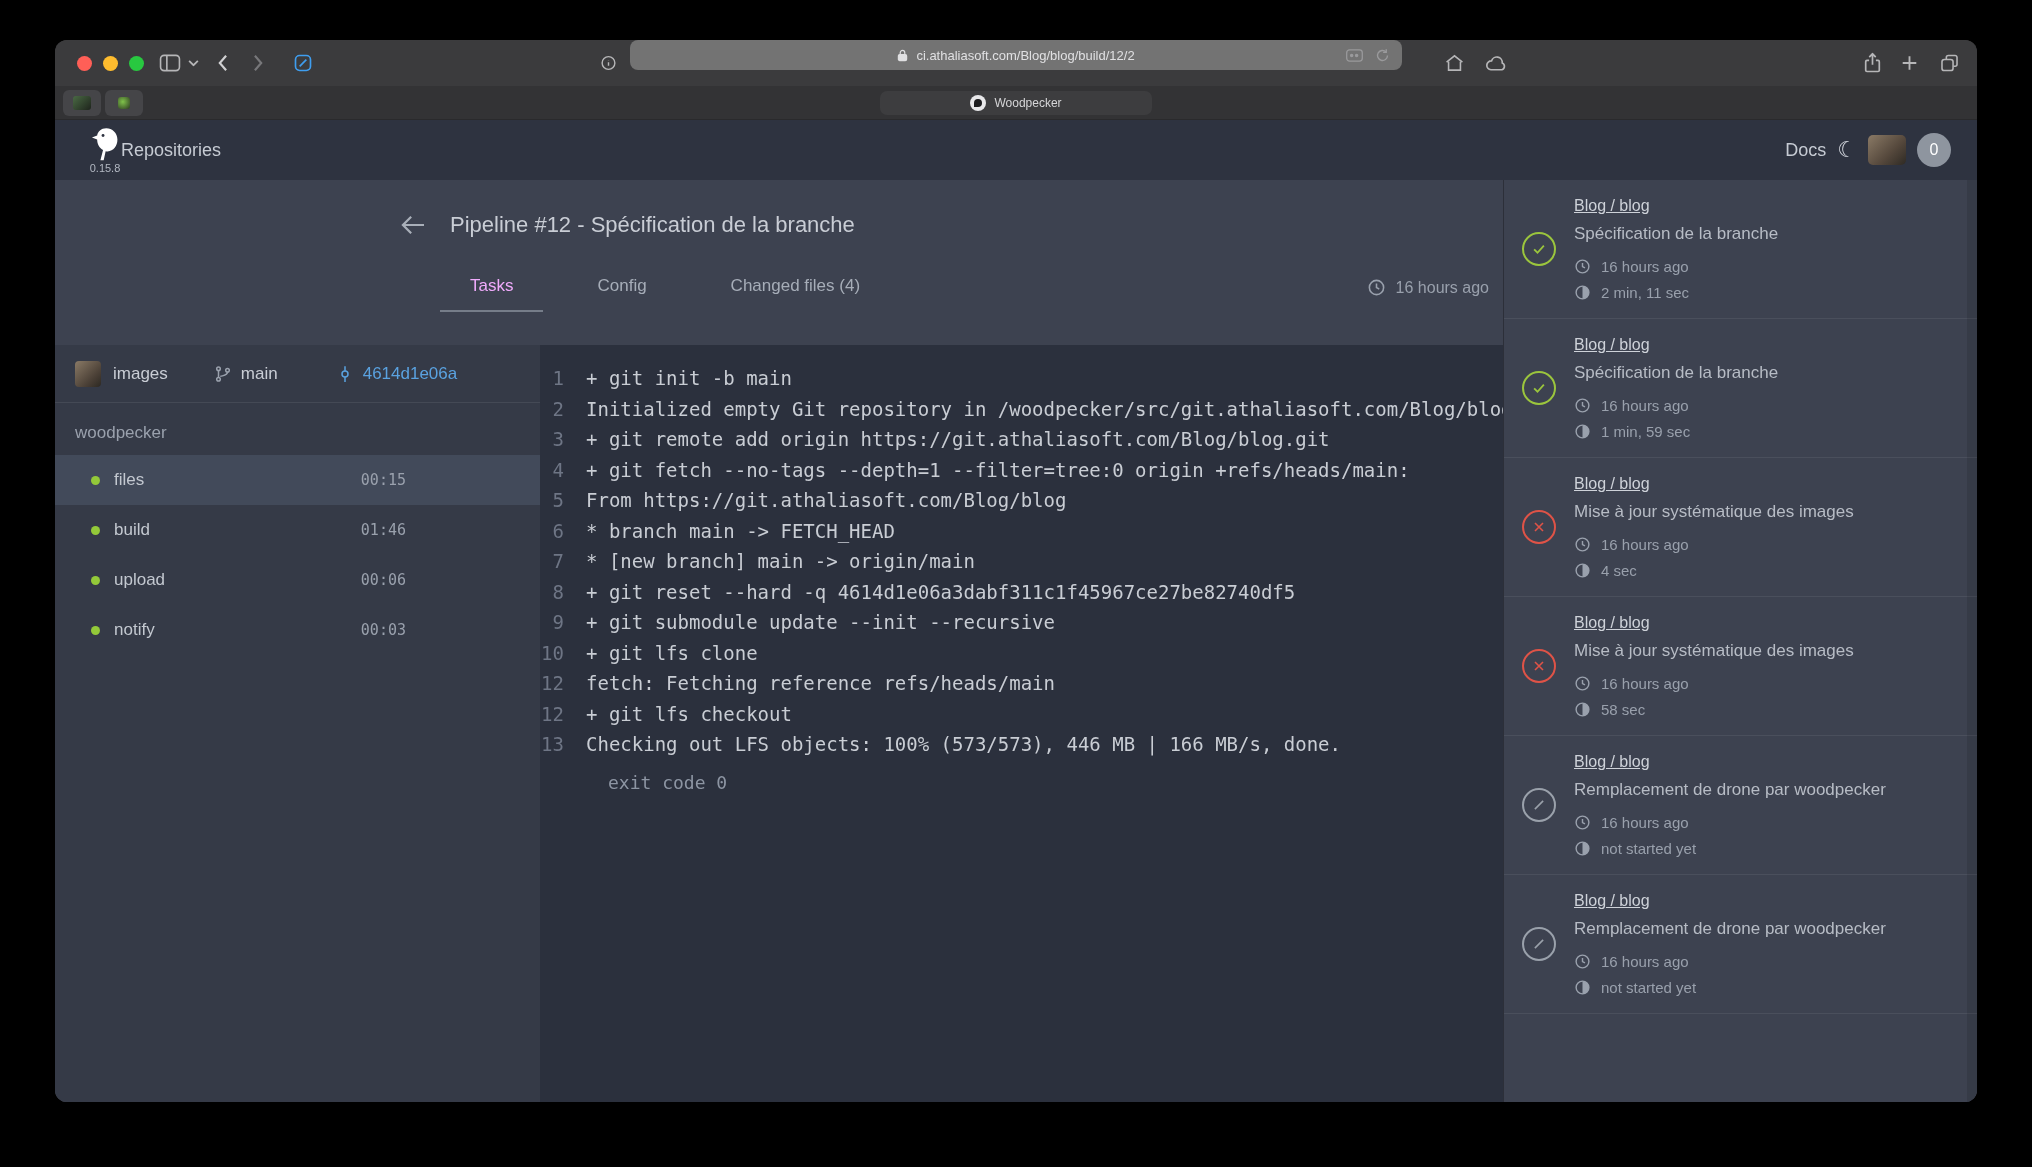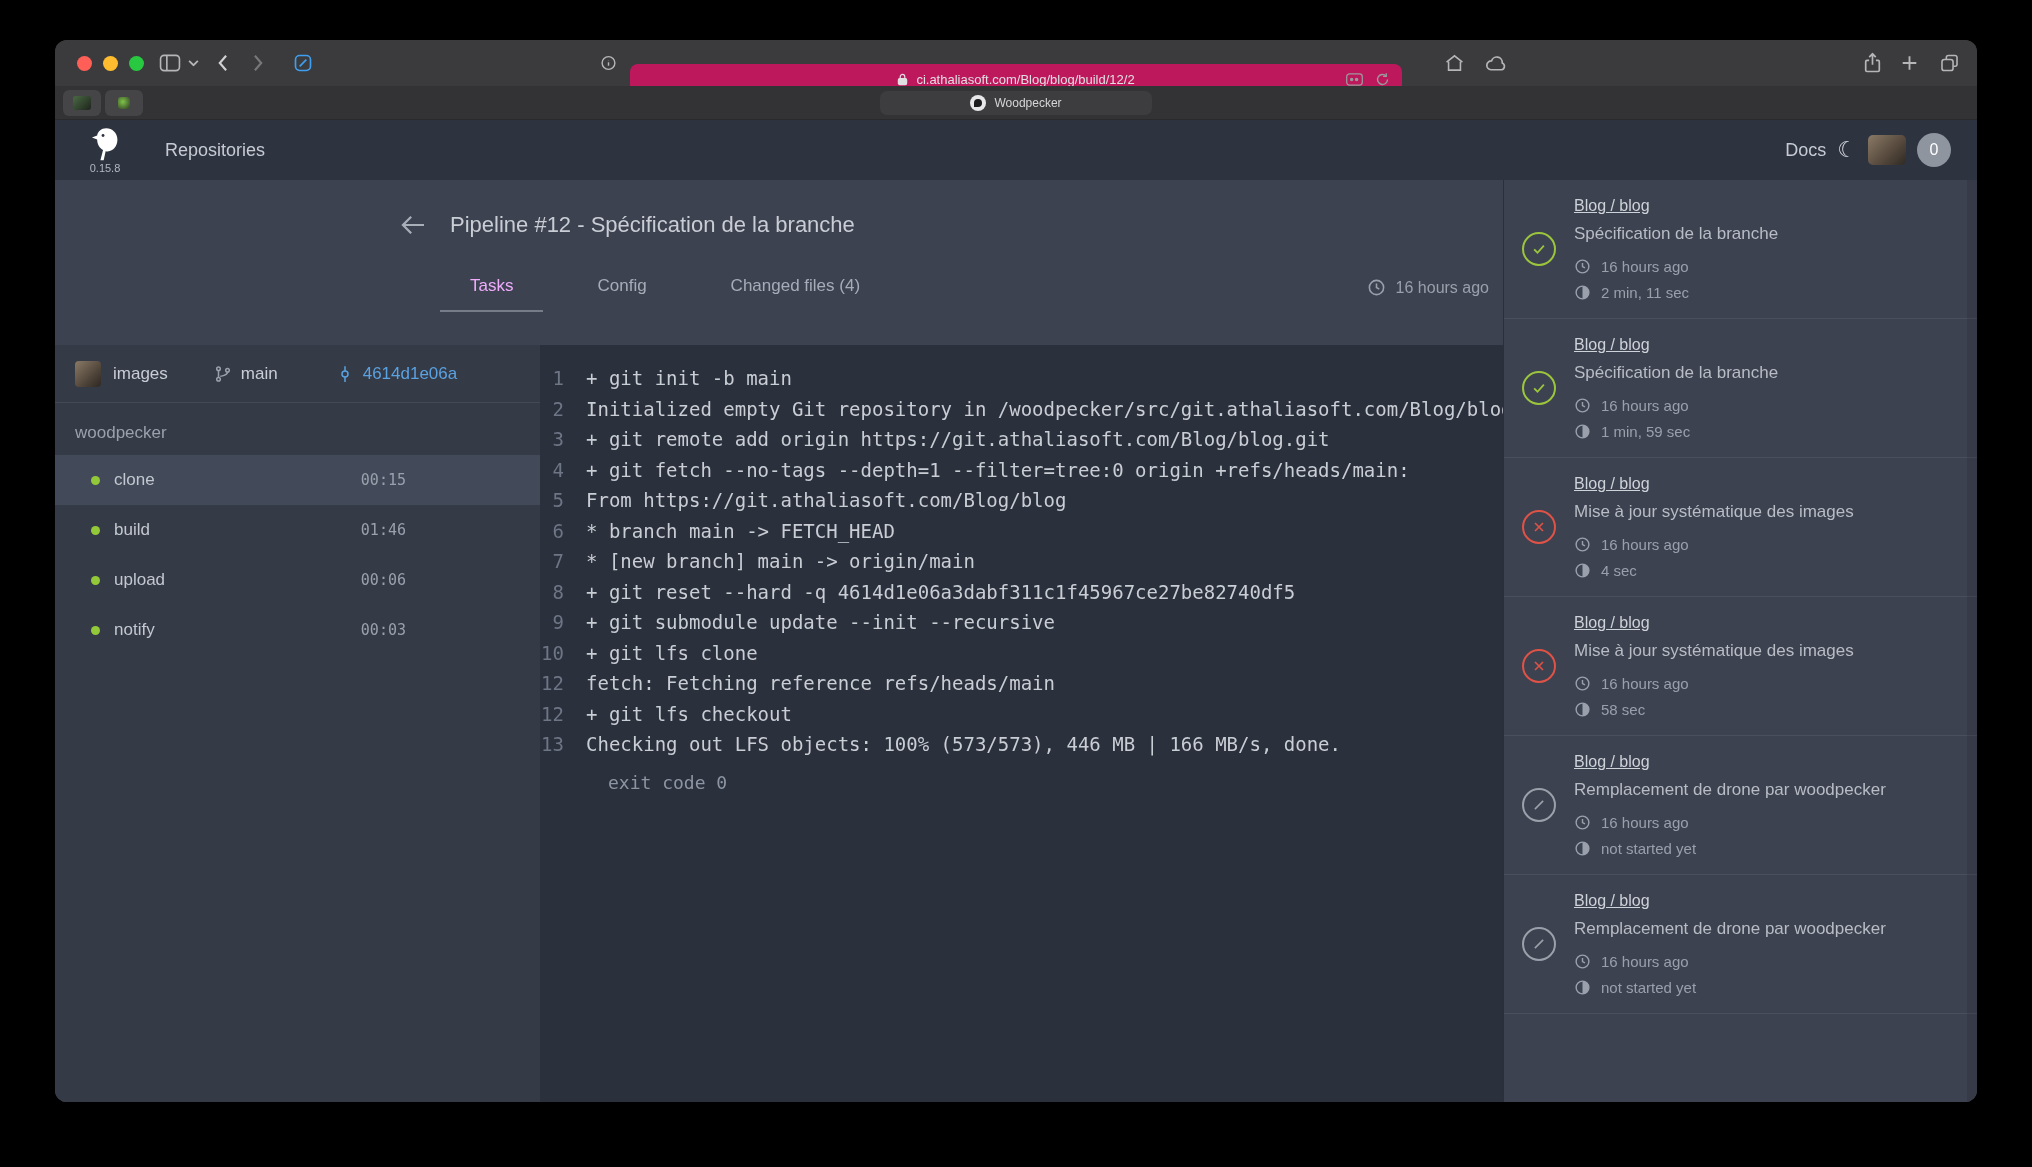--- a/index.html
+++ b/index.html
@@ -15,41 +15,41 @@
 
   
   .toolbar { height:46px; background:#3b3b3d; position:relative; flex:0 0 auto; }
   .traffic { position:absolute; left:22px; top:16px; display:flex; gap:11px; }
   .tl { width:15px; height:15px; border-radius:50%; }
   .tl.red{ background:#ff5f57; } .tl.yellow{ background:#febc2e; } .tl.green{ background:#28c840; }
   .tool-ic { position:absolute; top:50%; transform:translateY(-50%); color:#b6b6b8; }
   .dim { color:#77777a; }
   .blue-ic { color:#3f9ef0; }
   .urlbar {
-    position:absolute; left:575px; top:24px; width:772px; height:30px;
-    background:#be185d; border-radius:8px; display:flex; align-items:center; justify-content:center;
+    position:absolute; left:575px; top:0; width:772px; height:30px;
+    background:#737373; border-radius:8px; display:flex; align-items:center; justify-content:center;
     gap:8px; color:#e0e0e2; font-size:13px;
   }
   .urlbar .right-ics { position:absolute; right:12px; top:0; height:30px; display:flex; align-items:center; gap:12px; color:#9a9a9c; }
   .tabbar { height:34px; background:#333335; position:relative; flex:0 0 auto; display:flex; align-items:center; justify-content:center; border-bottom:1px solid #2a2a2c; }
   .pinned { position:absolute; top:4px; width:38px; height:26px; border-radius:6px; background:#454548; display:flex; align-items:center; justify-content:center; }
   .pinned .thumb1 { width:18px; height:14px; border-radius:3px; background:linear-gradient(135deg,#4a6a44,#1e241c); }
   .pinned .thumb2 { width:12px; height:12px; border-radius:3px; background:radial-gradient(circle at 40% 40%, #7fc24a, #2c3a22); }
   .activetab { display:flex; align-items:center; gap:8px; background:rgba(255,255,255,.05); border-radius:7px; padding:4px 90px; }
   .activetab .title { font-size:12px; color:#d6d6d8; }
   .favicon { width:16px; height:16px; border-radius:50%; background:#e8e8ea; position:relative; }
   .favicon::after { content:""; position:absolute; left:4px; top:4px; width:8px; height:8px; border-radius:50% 50% 50% 0; background:#1c1c1e; }
 
   
   .app { flex:1; display:flex; flex-direction:column; min-height:0; background:#3d4250; }
   .navbar { height:60px; background:#2e3340; flex:0 0 auto; display:flex; align-items:center; padding:0 26px 0 34px; }
   .brand { display:flex; flex-direction:column; align-items:center; }
   .brand .ver { font-size:11px; color:#b2b8c2; margin-top:1px; }
   .nav-link { color:#c6cbd3; font-size:18px; }
-  .nav-left-link { margin-left:44px; }
+  .nav-left-link { }
   .nav-right { margin-left:auto; display:flex; align-items:center; gap:11px; }
   .moon { color:#cfd3da; font-size:22px; line-height:1; }
   .nav-avatar { width:38px; height:30px; border-radius:5px; background:linear-gradient(135deg,#8a7a66,#55483c 60%,#2e2a24); }
   .zero-badge { width:34px; height:34px; border-radius:50%; background:#8e959f; color:#fff; font-size:16px; display:flex; align-items:center; justify-content:center; }
 
   .content { flex:1; display:flex; min-height:0; }
   .main { flex:1; min-width:0; display:flex; flex-direction:column; }
 
   .pipeline-header { height:165px; background:#3d4250; position:relative; flex:0 0 auto; }
   .title-row { position:absolute; left:345px; top:32px; display:flex; align-items:center; gap:24px; color:#a9afb9; }
@@ -278,21 +278,21 @@
                     </svg>
                 </span>
                 <span>4614d1e06a</span>
               </span>
             </div>
 
             <div class="group-label">woodpecker</div>
 
             <div class="step-row selected">
               <span class="dot"></span>
-              <span>clone</span>
+              <span>files</span>
               <span class="step-time">00:15</span>
             </div>
             <div class="step-row">
               <span class="dot"></span>
               <span>build</span>
               <span class="step-time">01:46</span>
             </div>
             <div class="step-row">
               <span class="dot"></span>
               <span>upload</span>

